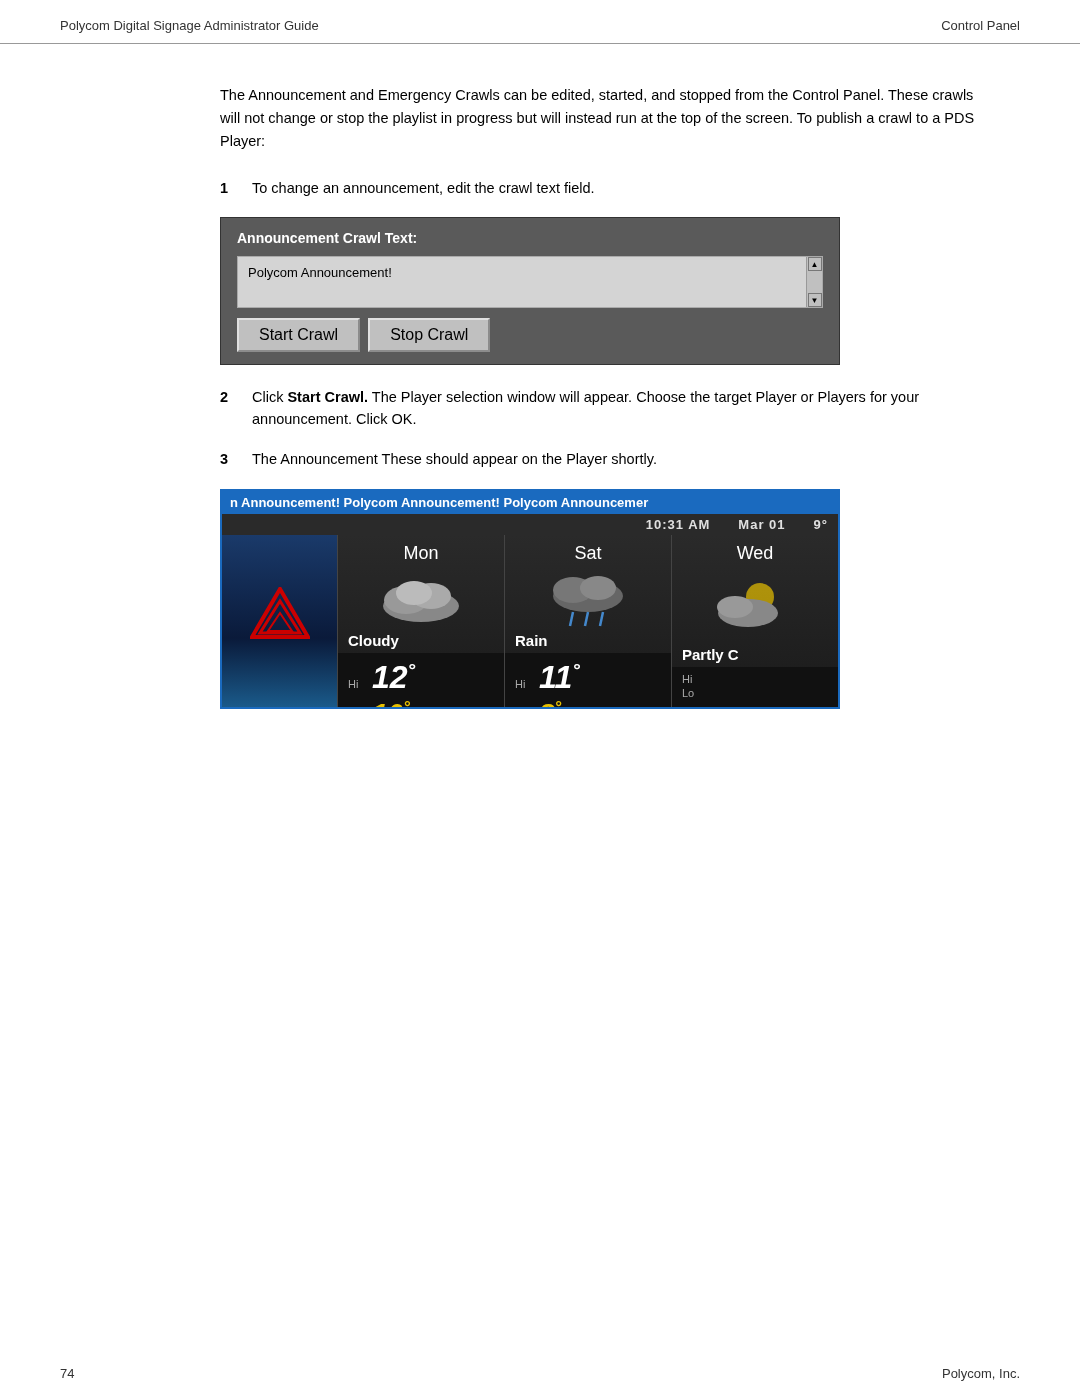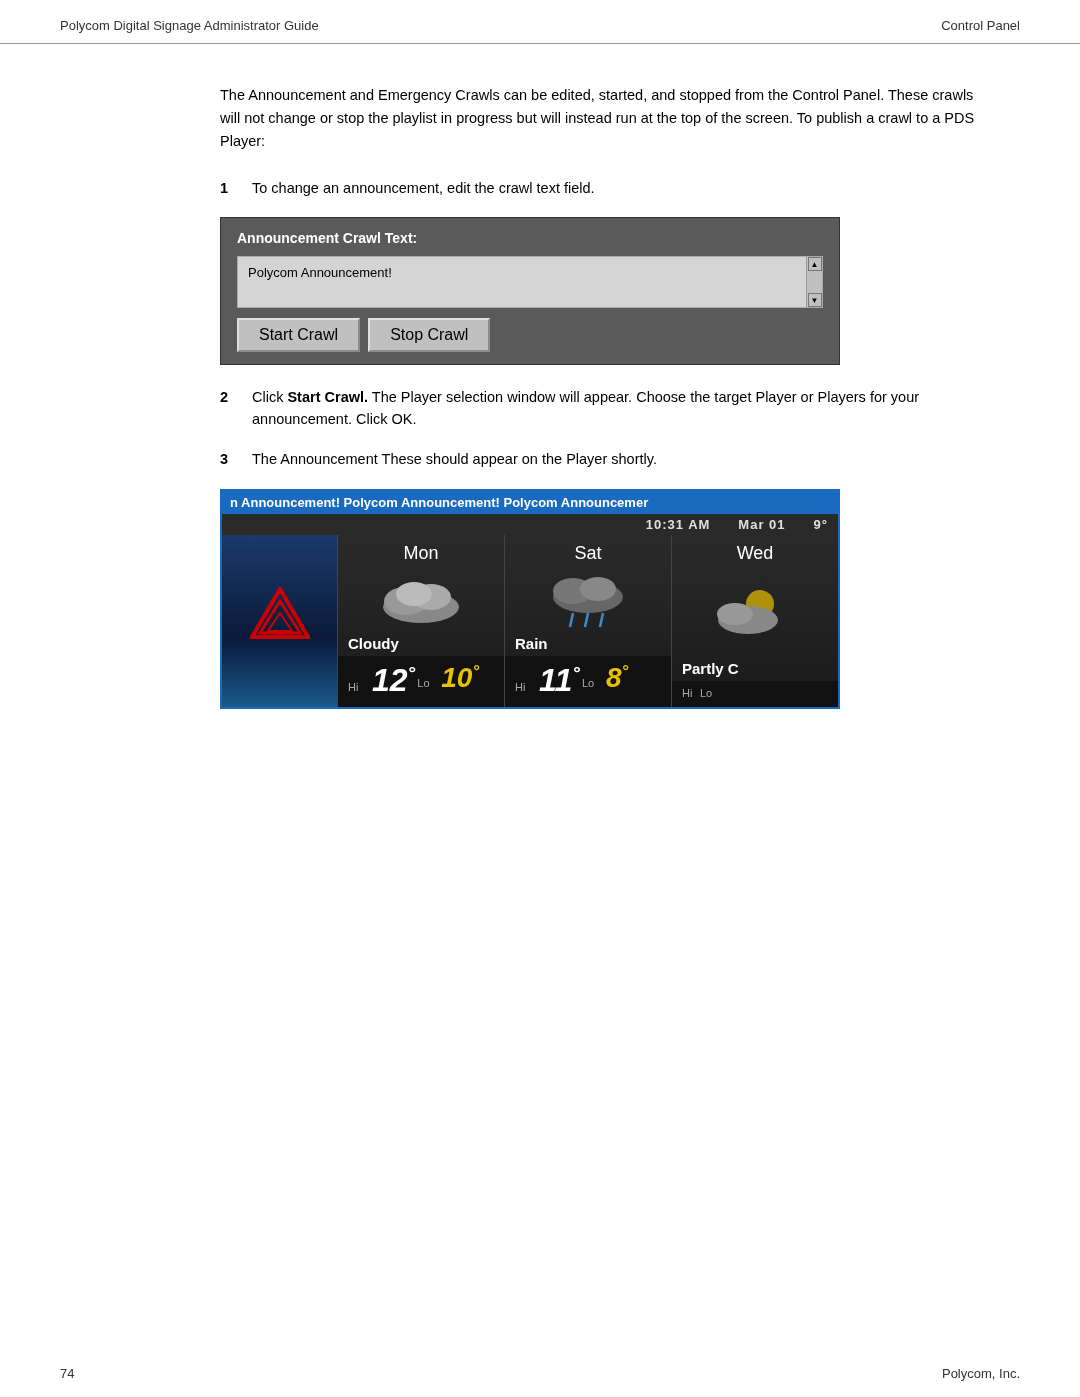--- a/index.html
+++ b/index.html
@@ -262,21 +262,21 @@
       font-size: 15px;
       font-family: Arial, sans-serif;
       font-weight: bold;
       padding: 4px 10px;
     }
 
     .forecast-temps {
       background: #111;
       padding: 6px 10px 8px 10px;
       display: flex;
-      flex-direction: row;
+      flex-direction: column;
       gap: 2px;
     }
 
     .temp-row {
       display: flex;
       align-items: baseline;
       gap: 8px;
     }
 
     .temp-label {

